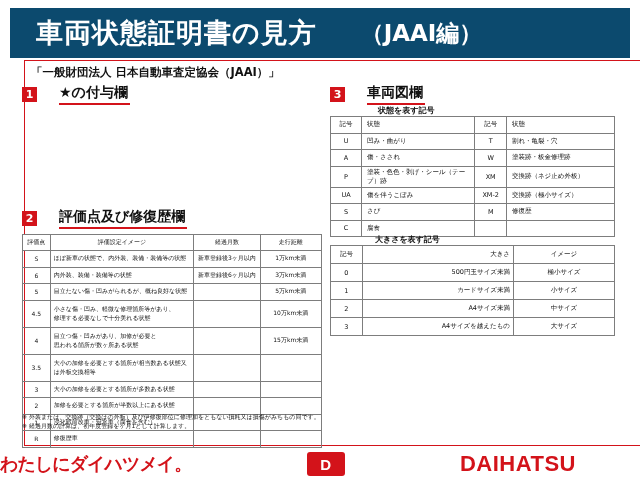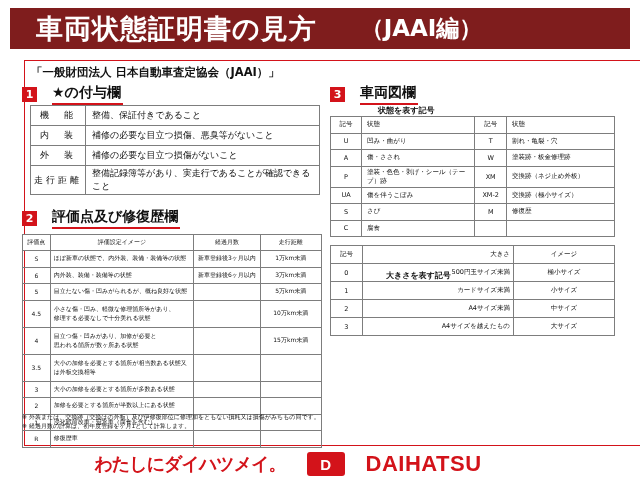--- a/index.html
+++ b/index.html
@@ -7,22 +7,22 @@
     width:640px;height:480px;
     background:#ffffff;
     font-family:"Liberation Sans","DejaVu Sans",sans-serif;
     color:#111;
     overflow:hidden;
   }
   .page{position:relative;width:640px;height:480px;box-sizing:border-box;}
 
   
   .header{
-    position:absolute;left:10px;top:8px;width:620px;height:41px;
-    background:#7f1d1d;
+    position:absolute;left:10px;top:8px;width:620px;height:50px;
+    background:#0c4a6e;
     display:flex;align-items:center;
   }
   .header .title{
     color:#ffffff;font-size:27px;font-weight:bold;
     letter-spacing:1px;padding-left:26px;
     font-family:"DejaVu Sans",sans-serif;
   }
   .header .title2{
     color:#ffffff;font-size:23px;font-weight:bold;
     padding-left:44px;
@@ -40,21 +40,21 @@
   }
 
   
   .sec{position:absolute;display:flex;align-items:center;}
   .sec .num{
     width:15px;height:15px;background:#d3131a;color:#fff;
     font-size:11px;font-weight:bold;display:flex;align-items:center;justify-content:center;
     font-family:"DejaVu Sans",sans-serif;
   }
   .sec .lbl{
-    margin-left:15px;font-size:14px;font-weight:bold;
+    margin-left:22px;font-size:14px;font-weight:bold;
     font-family:"DejaVu Sans",sans-serif;
     border-bottom:2px solid #d3131a;padding:0 2px 1px 0;
   }
 
   
   table{border-collapse:collapse;font-family:"DejaVu Sans",sans-serif;}
   table td,table th{border:1px solid #7d7d7d;padding:1px 3px;font-weight:normal;}
 
   
   .t-fuyo{position:absolute;left:30px;top:105px;width:290px;font-size:9px;}
@@ -94,21 +94,21 @@
 
   .t-size{position:absolute;left:330px;top:245px;width:285px;font-size:6.5px;}
   .t-size td,.t-size th{height:15px;text-align:center;vertical-align:middle;}
   .t-size .a{width:26px;}
   .t-size .b{width:150px;text-align:right;padding-left:6px;}
   .t-size .c{width:100px;}
 
   
   .footer{
     position:absolute;left:0;top:448px;width:576px;height:32px;
-    display:flex;align-items:center;justify-content:center;gap:21px;
+    display:flex;align-items:center;justify-content:space-between;gap:14px;
   }
   .slogan{
     font-size:18px;font-weight:bold;color:#d3131a;letter-spacing:-1px;
     font-family:"DejaVu Sans",sans-serif;
   }
   .logo-mark{
     width:38px;height:24px;background:#d3131a;border-radius:3px;
     display:flex;align-items:center;justify-content:center;
   }
   .logo-mark span{color:#fff;font-size:15px;font-weight:bold;line-height:1;}
@@ -129,40 +129,20 @@
 
   <div class="frame">
     <div class="assoc">「一般財団法人 日本自動車査定協会（JAAI）」</div>
   </div>
 
   <div class="sec" style="left:22px;top:84px;">
     <div class="num">1</div>
     <div class="lbl">★の付与欄</div>
   </div>
 
-  <table class="t-fuyo">
-    <tbody id="fuyo-body">
-        <tr>
-          <td class="k">機　能</td>
-          <td class="v">整備、保証付きであること</td>
-        </tr>
-        <tr>
-          <td class="k">内　装</td>
-          <td class="v">補修の必要な目立つ損傷、悪臭等がないこと</td>
-        </tr>
-        <tr>
-          <td class="k">外　装</td>
-          <td class="v">補修の必要な目立つ損傷がないこと</td>
-        </tr>
-        <tr>
-          <td class="k">走行距離</td>
-          <td class="v">整備記録簿等があり、実走行であることが確認できること</td>
-        </tr>
-      </tbody>
-  </table>
 
   <div class="sec" style="left:22px;top:208px;">
     <div class="num">2</div>
     <div class="lbl">評価点及び修復歴欄</div>
   </div>
 
   <table class="t-hyoka">
     <thead id="hyoka-head">
         <tr>
           <th class="c0">評価点</th>
@@ -288,21 +268,21 @@
         </tr>
         <tr>
           <td class="a">C</td>
           <td class="b">腐食</td>
           <td class="c"></td>
           <td class="d"></td>
         </tr>
       </tbody>
   </table>
 
-  <div class="r-sub" style="left:338px;top:234px;margin-top:36px;">大きさを表す記号</div>
+  <div class="r-sub" style="left:327px;top:234px;">大きさを表す記号</div>
   <table class="t-size">
     <thead id="size-head">
         <tr>
           <th class="a">記号</th>
           <th class="b">大きさ</th>
           <th class="c">イメージ</th>
         </tr>
       </thead>
     <tbody id="size-body">
         <tr>

